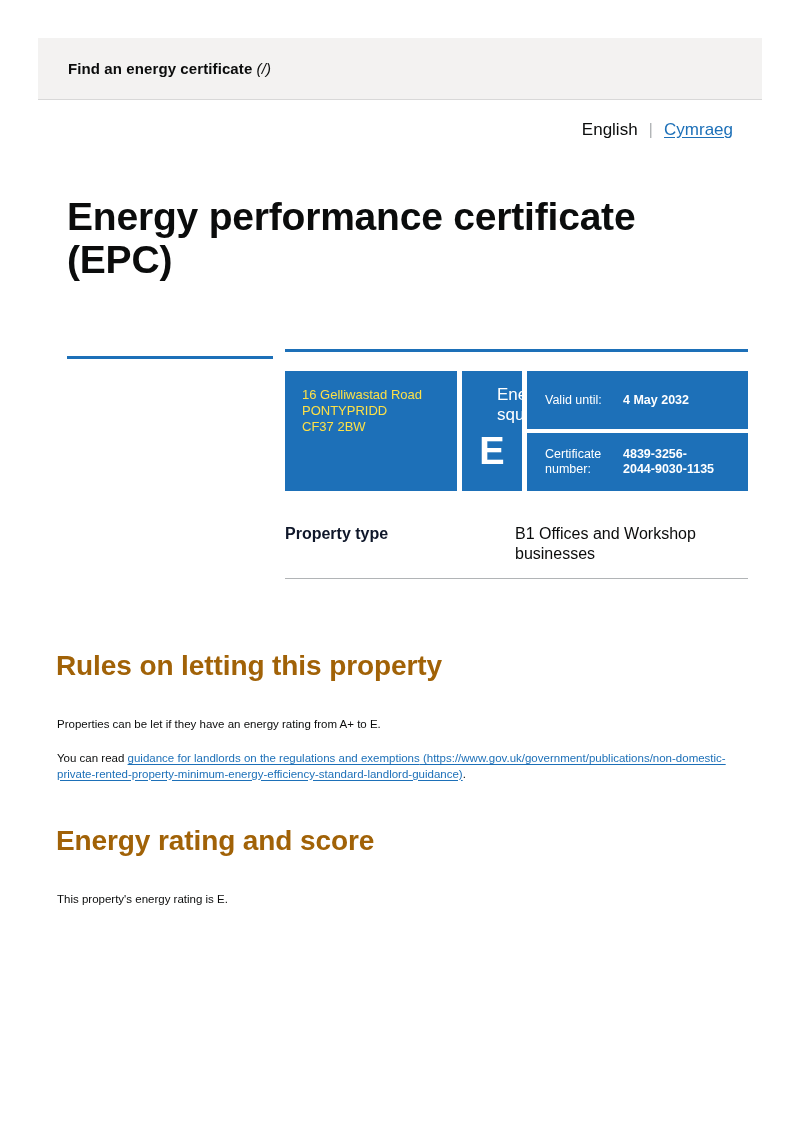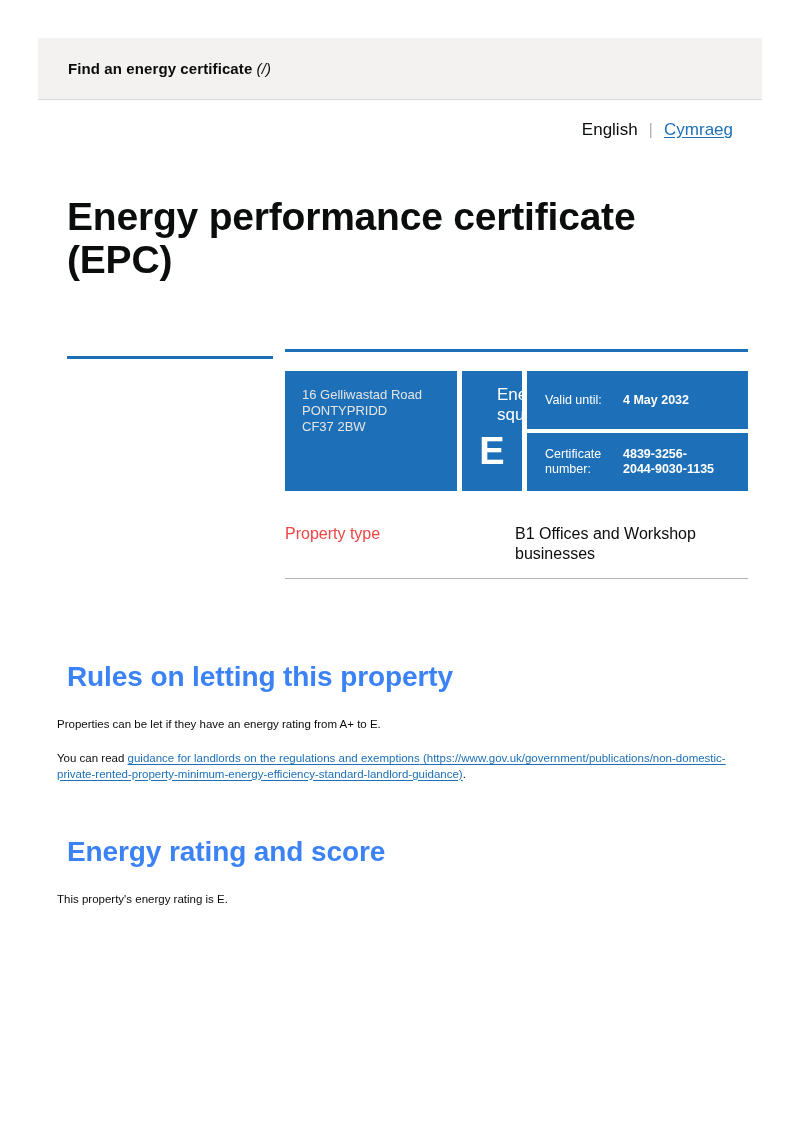--- a/index.html
+++ b/index.html
@@ -102,21 +102,21 @@
     left: 285px;
     top: 371px;
     width: 463px;
     height: 120px;
     display: flex;
     gap: 5px;
   }
   .cert-address {
     width: 172px;
     background: #1d70b8;
-    color: #e5e5e5;
+    color: #fde047;
     box-sizing: border-box;
     padding: 16px 0 0 17px;
     font-size: 13px;
     line-height: 1.22;
   }
   .cert-address div { white-space: nowrap; }
 
   .cert-rating {
     width: 60px;
     background: #1d70b8;
@@ -170,39 +170,39 @@
   .property-table th,
   .property-table td {
     text-align: left;
     vertical-align: top;
     padding: 12px 0 13px 0;
     font-size: 16px;
     line-height: 1.28;
   }
   .property-table th {
     width: 230px;
-    font-weight: normal;
-    color: #ef4444;
+    font-weight: bold;
+    color: #0f172a;
   }
   .property-table td {
     font-weight: normal;
     color: #0b0c0c;
     padding-right: 10px;
   }
 
   
   .section-heading {
     position: absolute;
     left: 53px;
-    margin: 14px;
+    margin: 3px;
     font-size: 28px;
     line-height: 1.1;
     font-weight: bold;
     letter-spacing: -0.1px;
-    color: #3b82f6;
+    color: #a16207;
   }
   #heading-letting { top: 648px; }
   #heading-rating  { top: 823px; }
 
   
   .body-text {
     position: absolute;
     left: 53px;
     margin: 4px;
     font-size: 11.5px;

